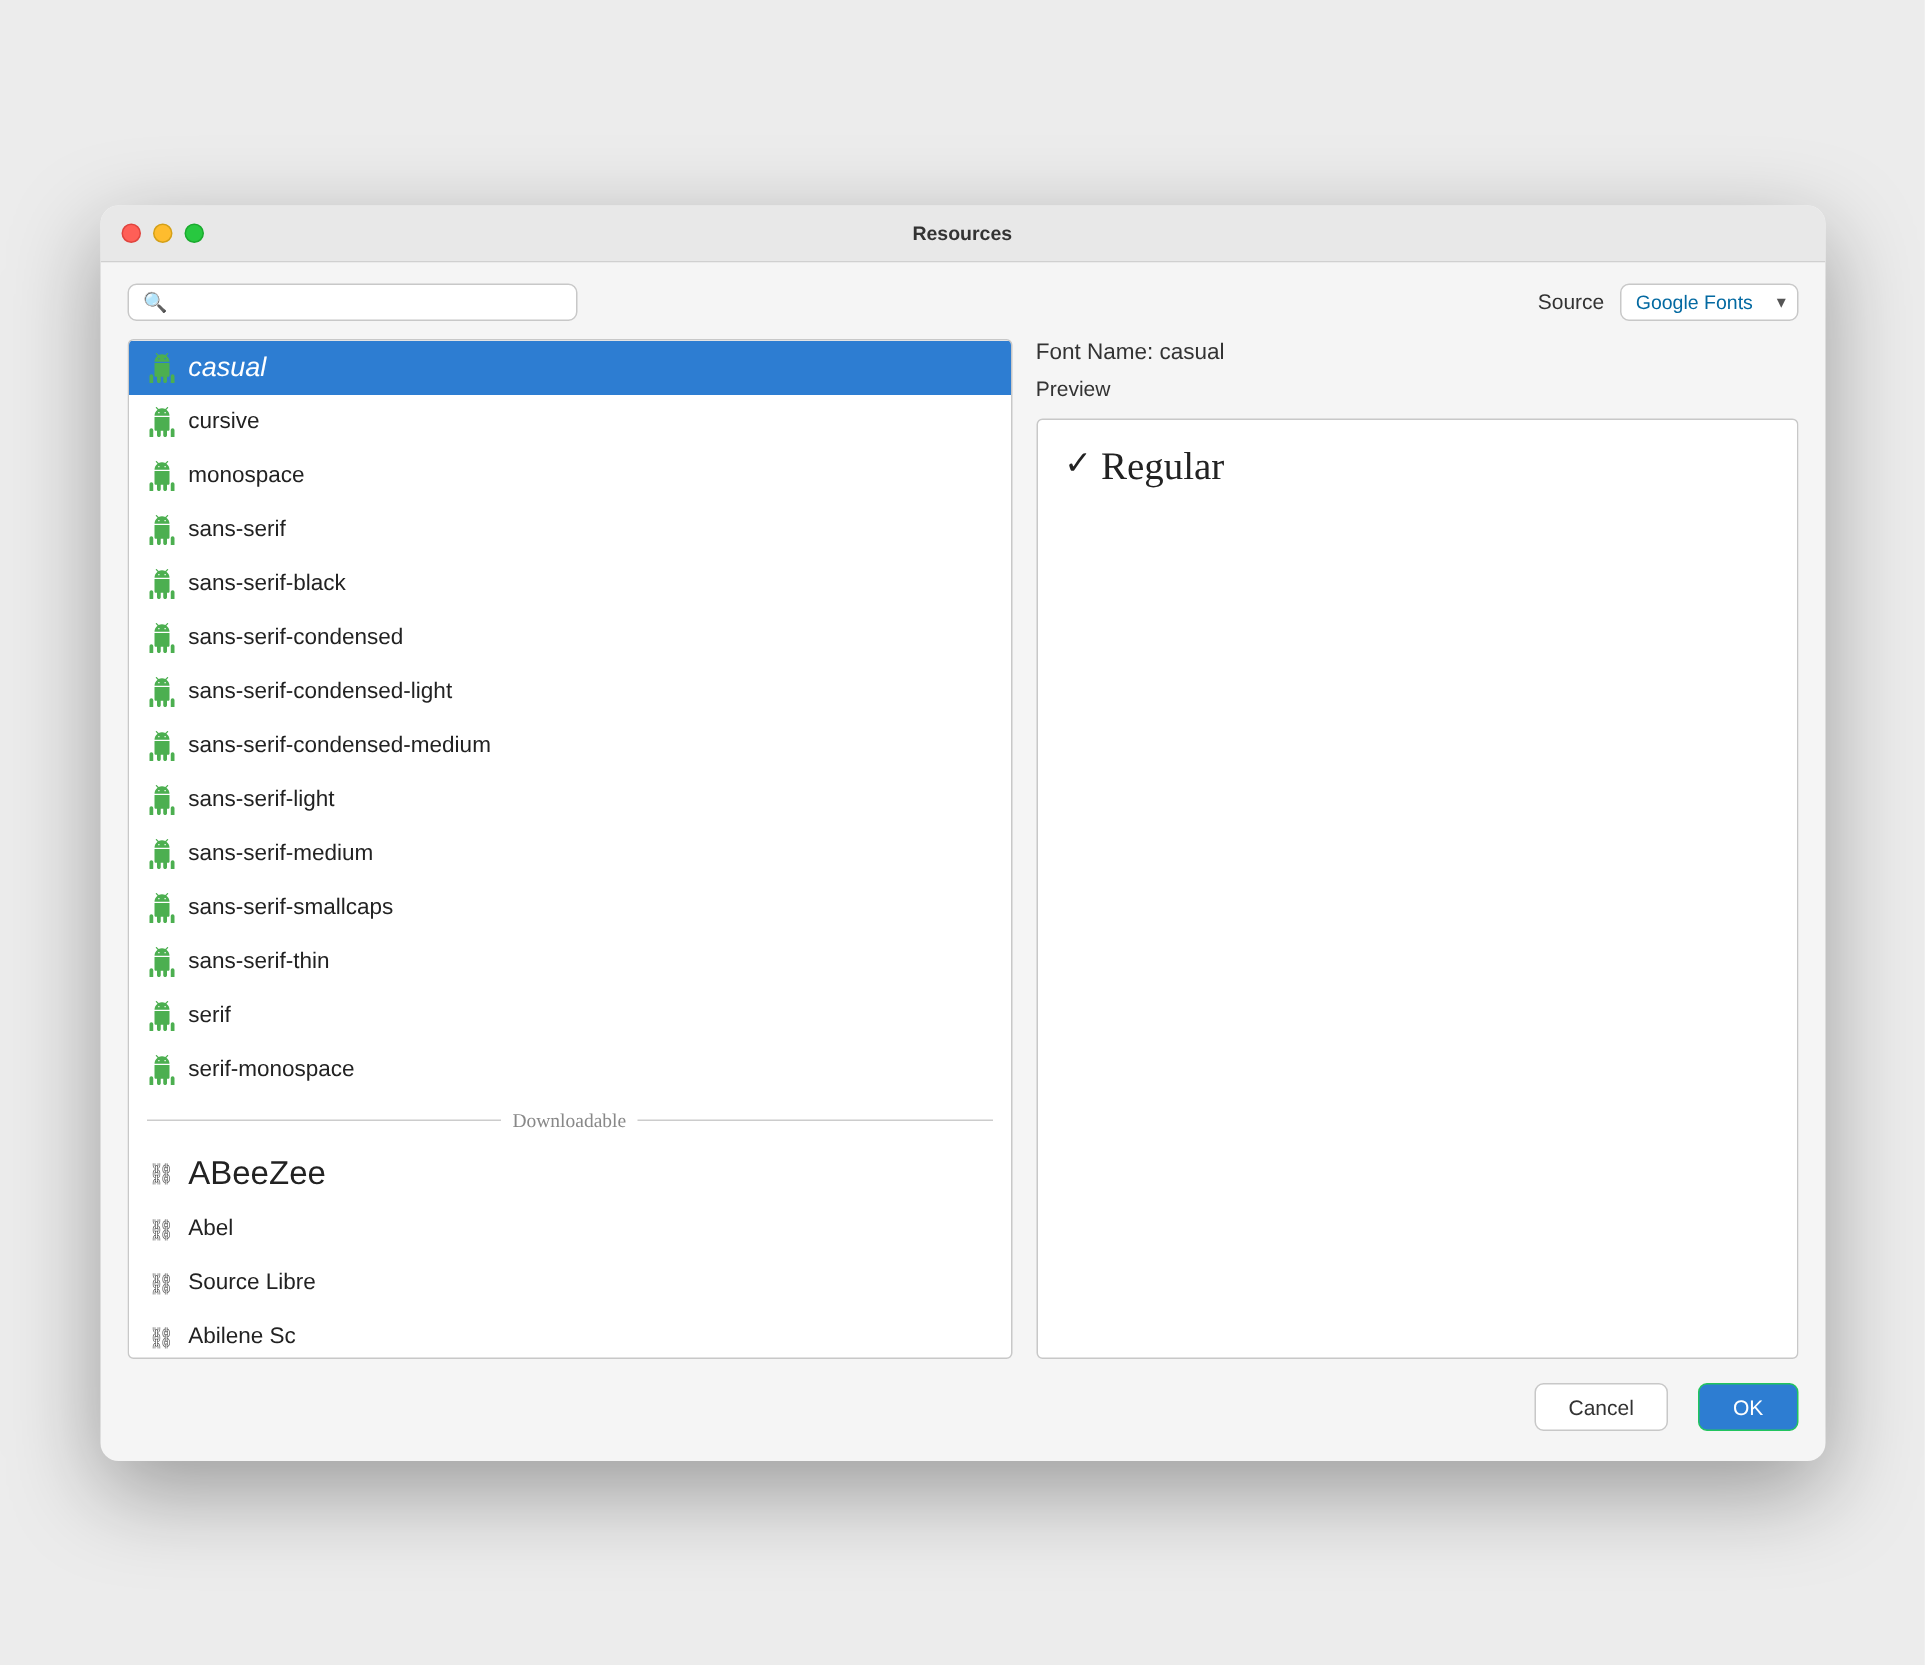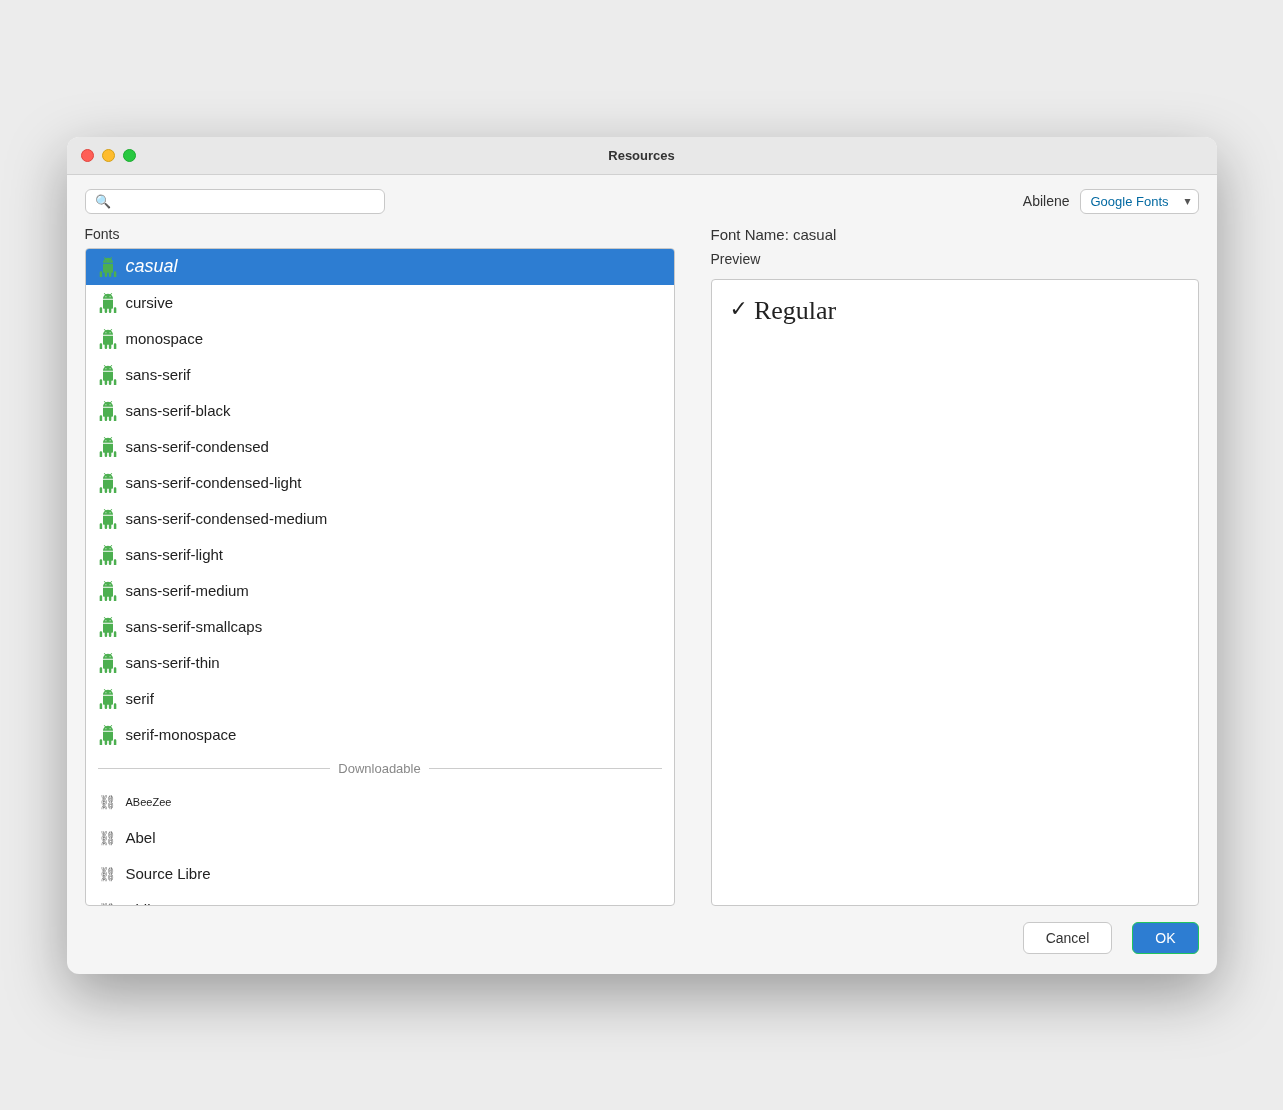--- a/index.html
+++ b/index.html
@@ -214,31 +214,32 @@
       color: #555;
     }
 
     .downloadable-separator {
       display: flex;
       align-items: center;
       padding: 8px 12px;
       gap: 8px;
       color: #888;
       font-size: 13px;
+      font-family: Liberation Serif, serif;
     }
     .sep-line {
       flex: 1;
       height: 1px;
       background: #ccc;
     }
 
     
     .right-panel {
       flex: 1;
-      padding-left: 36px;
+      padding-left: 16px;
       display: flex;
       flex-direction: column;
     }
 
     .font-name-label {
       font-size: 15px;
       color: #333;
       margin-bottom: 8px;
     }
 
@@ -317,35 +318,34 @@
     </div>
     <div class="title-bar-title">Resources</div>
   </div>
 
   <div class="toolbar">
     <div class="search-box">
       <span class="search-icon-svg">🔍</span>
       <input type="text" class="search-input" placeholder="" style="">
     </div>
     <div class="source-row">
-      <span class="source-label">Abilene</span>
+      <span class="source-label">Source</span>
       <div class="source-select-wrapper">
         <select class="source-select">
           <option>Google Fonts</option>
         </select>
         
       </div>
     </div>
   </div>
 
   <div class="main-content">
     <div class="content-area">
 
       <div class="left-panel">
-        <div class="fonts-label">Fonts</div>
         <div class="font-list-container">
           <div class="font-list">
 
             <div class="font-item selected">
               <svg class="android-svg" viewBox="0 0 24 24" fill="#4caf50">
                 <path d="M6 18c0 .55.45 1 1 1h1v3.5c0 .83.67 1.5 1.5 1.5s1.5-.67 1.5-1.5V19h2v3.5c0 .83.67 1.5 1.5 1.5s1.5-.67 1.5-1.5V19h1c.55 0 1-.45 1-1V8H6v10zm-2.5-1C2.67 17 2 17.67 2 18.5v5c0 .83.67 1.5 1.5 1.5S5 24.33 5 23.5v-5C5 17.67 4.33 17 3.5 17zm17 0c-.83 0-1.5.67-1.5 1.5v5c0 .83.67 1.5 1.5 1.5s1.5-.67 1.5-1.5v-5c0-.83-.67-1.5-1.5-1.5zM15.53 2.16l1.3-1.3c.2-.2.2-.51 0-.71-.2-.2-.51-.2-.71 0l-1.48 1.48C13.85 1.23 12.95 1 12 1c-.96 0-1.86.23-2.66.63L7.85.15c-.2-.2-.51-.2-.71 0-.2.2-.2.51 0 .71l1.31 1.31C6.97 3.26 6 5.01 6 7h12c0-1.99-.97-3.75-2.47-4.84zM10 5H9V4h1v1zm5 0h-1V4h1v1z"></path>
               </svg>
               <span style="font-style: italic; font-size: 18px;">casual</span>
             </div>
 
@@ -441,21 +441,21 @@
             </div>
 
             <div class="downloadable-separator">
               <div class="sep-line"></div>
               <span>Downloadable</span>
               <div class="sep-line"></div>
             </div>
 
             <div class="font-item downloadable-item">
               <span class="link-icon">⛓</span>
-              <span style="font-size: 11px;">ABeeZee</span>
+              <span style="font-size: 22px;">ABeeZee</span>
             </div>
 
             <div class="font-item downloadable-item">
               <span class="link-icon">⛓</span>
               <span>Abel</span>
             </div>
 
             <div class="font-item downloadable-item">
               <span class="link-icon">⛓</span>
               <span>Source Libre</span>

